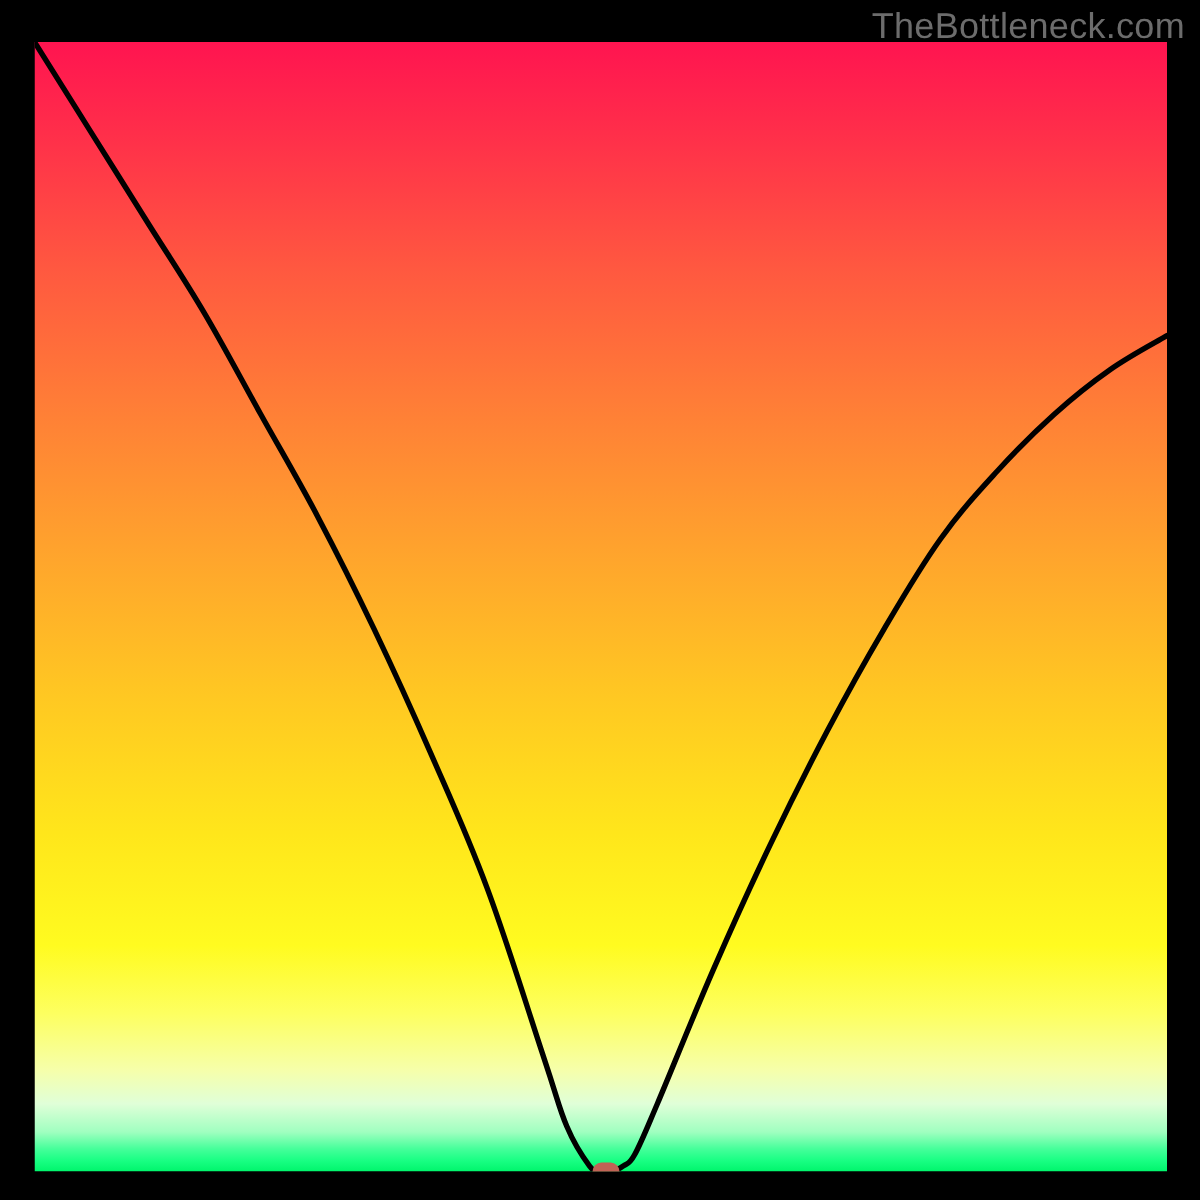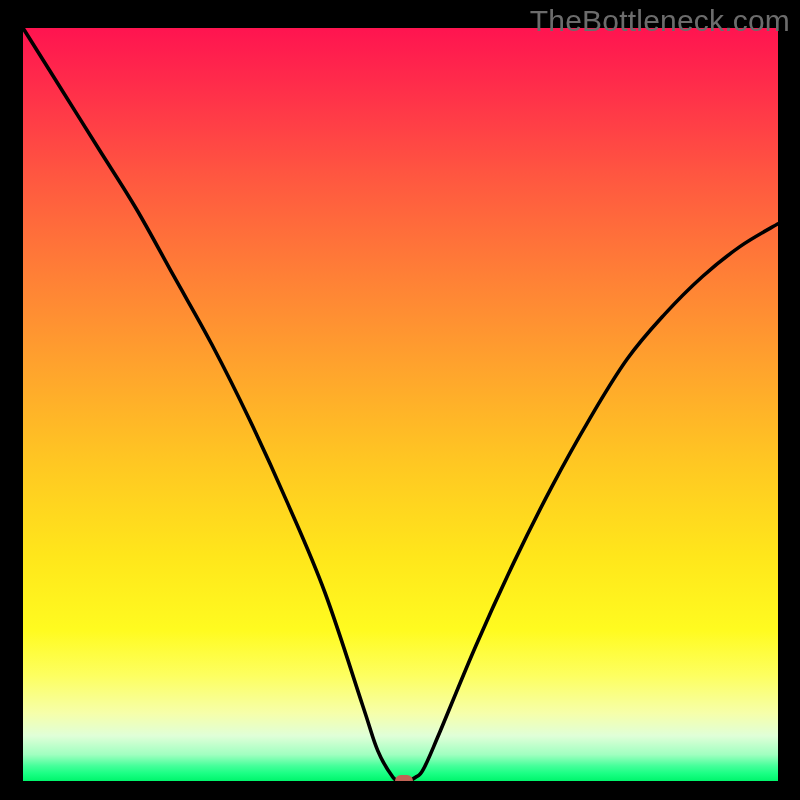--- a/index.html
+++ b/index.html
@@ -15,21 +15,21 @@
     position: relative;
     width: 800px;
     height: 800px;
     background: #000;
   }
   .watermark {
     position: absolute;
     top: 4px;
     right: 10px;
     color: #6c6c6c;
-    font-size: 30px;
+    font-size: 24px;
     font-weight: 400;
     letter-spacing: 0.2px;
     z-index: 10;
   }
   .plot-area {
     position: absolute;
     left: 23px;
     top: 28px;
     width: 755px;
     height: 753px;

